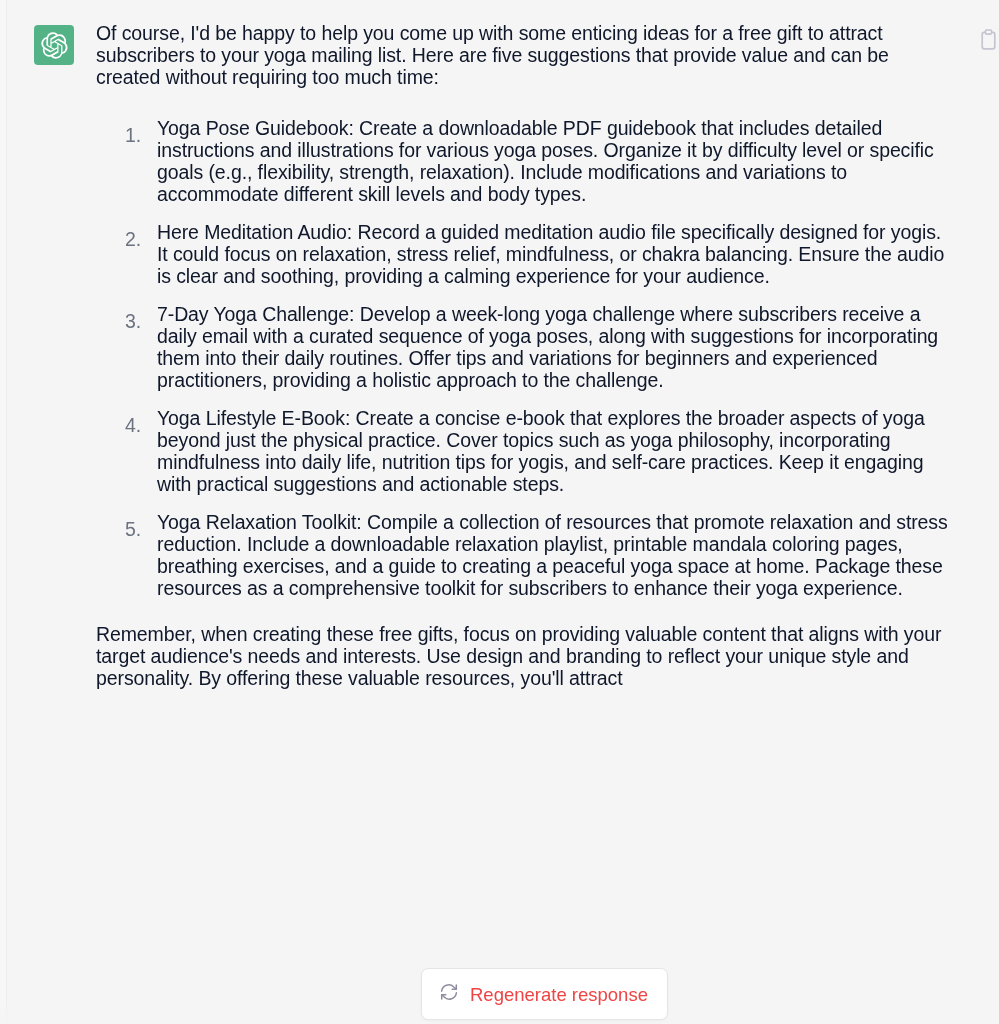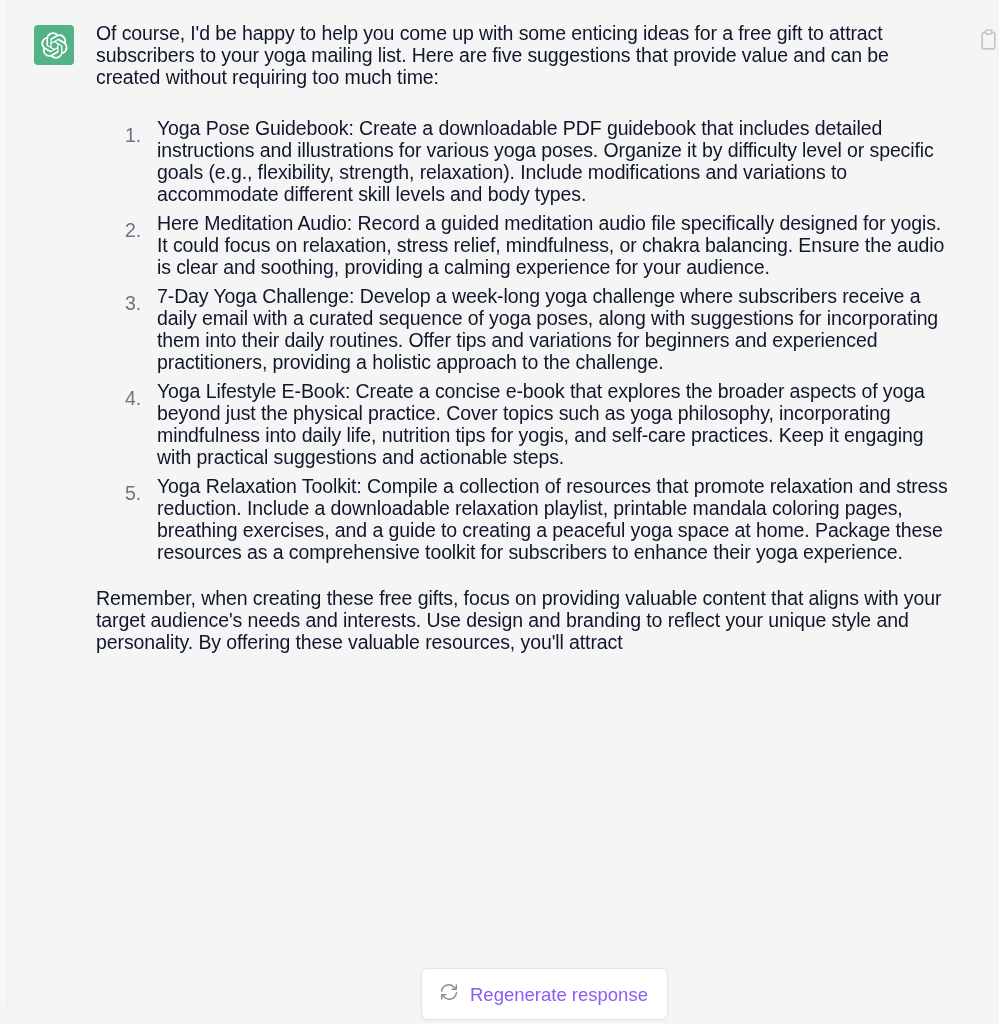--- a/index.html
+++ b/index.html
@@ -81,21 +81,21 @@
   ol.suggestion-list {
     margin: 0 0 24px 0;
     padding: 0 0 0 29px;
     list-style: none;
     counter-reset: sg;
   }
   ol.suggestion-list > li {
     counter-increment: sg;
     position: relative;
     padding-left: 32px;
-    margin: 7px 0 0 0;
+    margin: 16px 0 0 0;
   }
   ol.suggestion-list > li::before {
     content: counter(sg) ".";
     position: absolute;
     left: 0;
     top: 0;
     color: #6b7280;
     font-size: 19.5px;
     line-height: 36.8px;
     font-weight: 400;
@@ -124,21 +124,21 @@
     z-index: 20;
   }
   .regen-btn {
     display: flex;
     align-items: center;
     gap: 11px;
     background: #ffffff;
     border: 1px solid #e5e5e6;
     border-radius: 7px;
     padding: 13px 19px 13px 17px;
-    color: #8b5cf6;
+    color: #ef4444;
     font-size: 18.5px;
     font-family: "Liberation Sans", sans-serif;
     line-height: 1;
     cursor: pointer;
     box-shadow: 0 1px 3px rgba(0,0,0,0.035);
     white-space: nowrap;
   }
   .regen-btn .label { position: relative; top: 1px; }
 
   .regen-icon { display: block; flex: 0 0 auto; }

